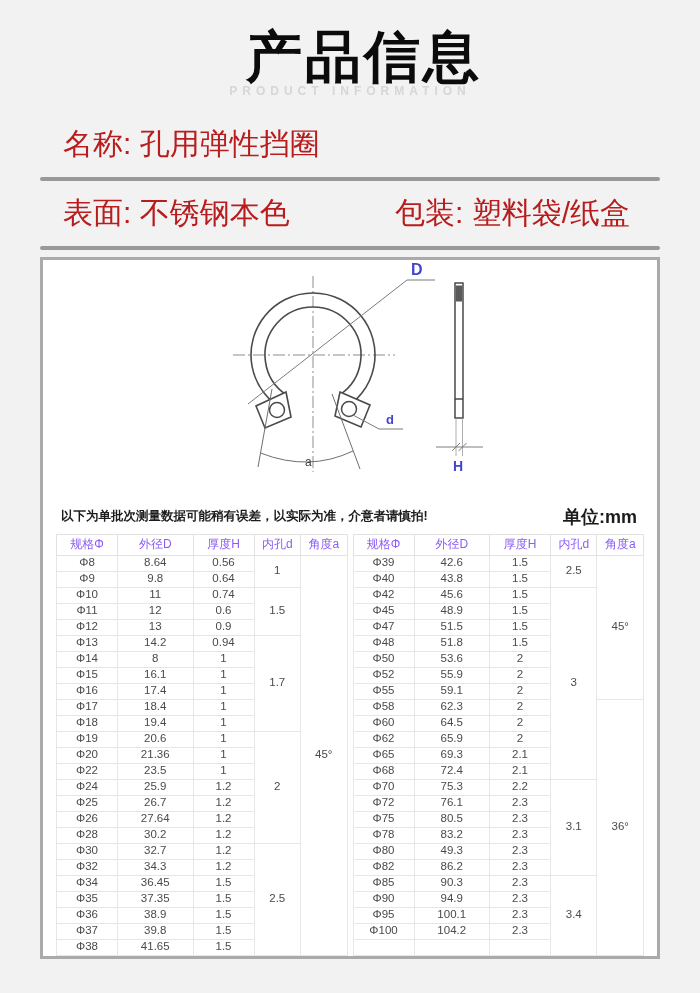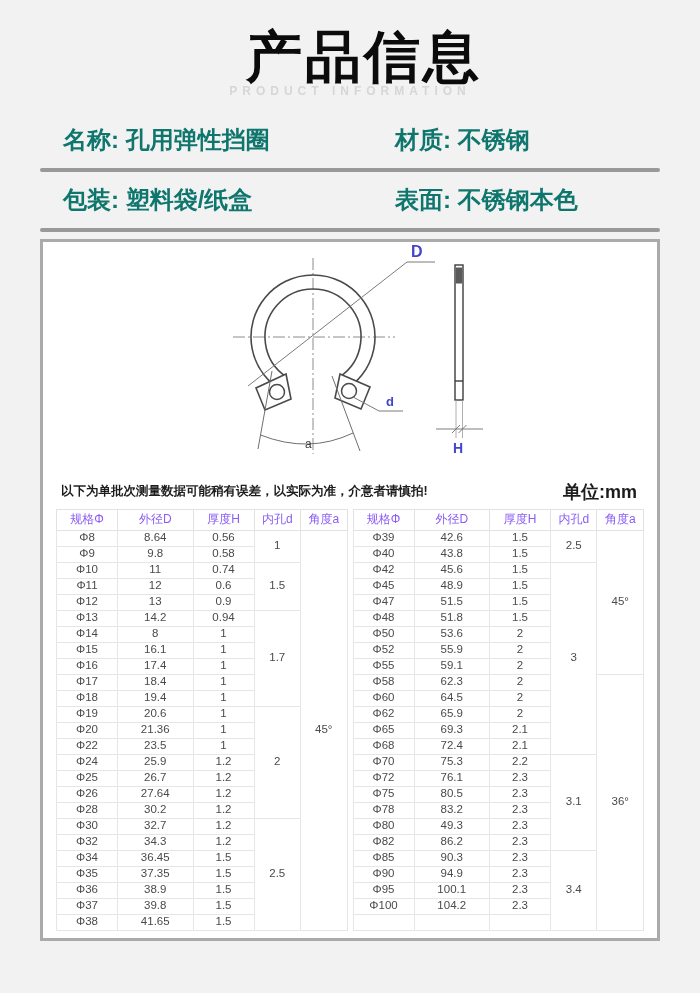--- a/index.html
+++ b/index.html
@@ -23,36 +23,36 @@
     letter-spacing:5px;color:#d6d6d6;
   }
 
   
   .info{width:620px;margin:14px auto 0;}
   .info-row{
     display:grid;grid-template-columns:332px 1fr;
     align-items:center;
     padding:12px 0 12px 23px;
   }
-  .field{font-size:24px;font-weight:700;color:#0f766e;white-space:nowrap;}
+  .field{font-size:30px;font-weight:400;color:#b91c1c;white-space:nowrap;}
   .divider{height:4px;background:#999999;border-radius:2px;}
 
   
   .panel{
     width:614px;height:696px;
     margin:7px auto 0;
     background:#ffffff;
     border:3px solid #aaaaaa;
     box-sizing:content-box;
   }
   .panel svg{display:block;}
 
   .note-row{
     display:flex;justify-content:space-between;align-items:center;
-    padding:0 20px 0 18px;margin-top:2px;
+    padding:0 20px 0 18px;margin-top:9px;
     font-size:12.5px;font-weight:bold;color:#1c1c1c;
   }
   .note-row .unit{font-size:18px;}
 
   
   .tables{display:flex;gap:5px;padding:5px 13px 0;}
   table.spec{
     flex:1;border-collapse:collapse;table-layout:fixed;width:100%;
     border:1px solid #c9c9c9;background:#fff;
   }
@@ -75,26 +75,25 @@
 <div class="page">
 
   <div class="hdr">
     <h1>产品信息</h1>
     <div class="sub">PRODUCT INFORMATION</div>
   </div>
 
   <div class="info">
     <div class="info-row">
       <div class="field"><span>名称: </span><span>孔用弹性挡圈</span></div>
-      <div class="field"><span>材质: </span><span>不锈钢</span></div>
     </div>
     <div class="divider"></div>
     <div class="info-row">
+      <div class="field"><span>表面: </span><span>不锈钢本色</span></div>
       <div class="field"><span>包装: </span><span>塑料袋/纸盒</span></div>
-      <div class="field"><span>表面: </span><span>不锈钢本色</span></div>
     </div>
     <div class="divider"></div>
   </div>
 
   <div class="panel">
 
     <svg width="614" height="236" viewBox="0 0 614 236">
 
       <path d="M 190 95 L 352 95" stroke="#8c8c8c" stroke-width="1" stroke-dasharray="12 3 2 3" fill="none"></path>
       <path d="M 270 16 L 270 212" stroke="#8c8c8c" stroke-width="1" stroke-dasharray="12 3 2 3" fill="none"></path>
@@ -155,21 +154,21 @@
             <tr>
               <td>Φ8</td>
               <td>8.64</td>
               <td>0.56</td>
               <td rowspan="2">1</td>
               <td rowspan="25">45°</td>
             </tr>
             <tr>
               <td>Φ9</td>
               <td>9.8</td>
-              <td>0.58</td>
+              <td>0.64</td>
             </tr>
             <tr>
               <td>Φ10</td>
               <td>11</td>
               <td>0.74</td>
               <td rowspan="3">1.5</td>
             </tr>
             <tr>
               <td>Φ11</td>
               <td>12</td>

